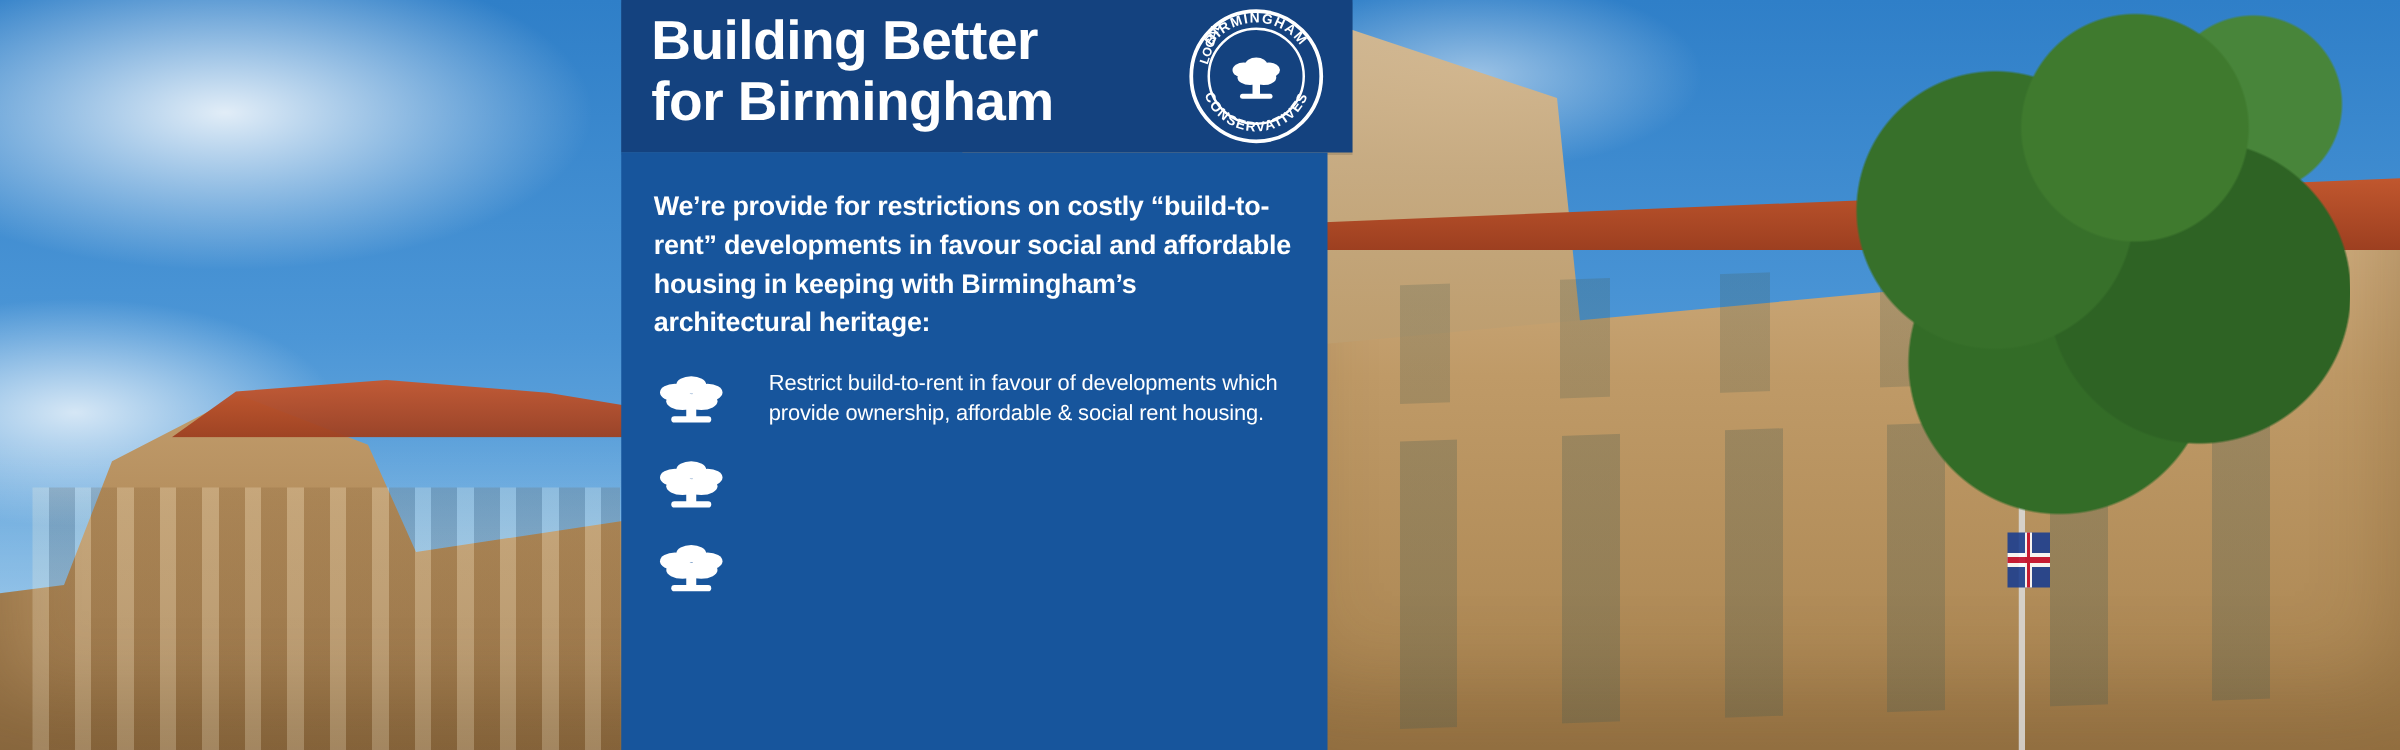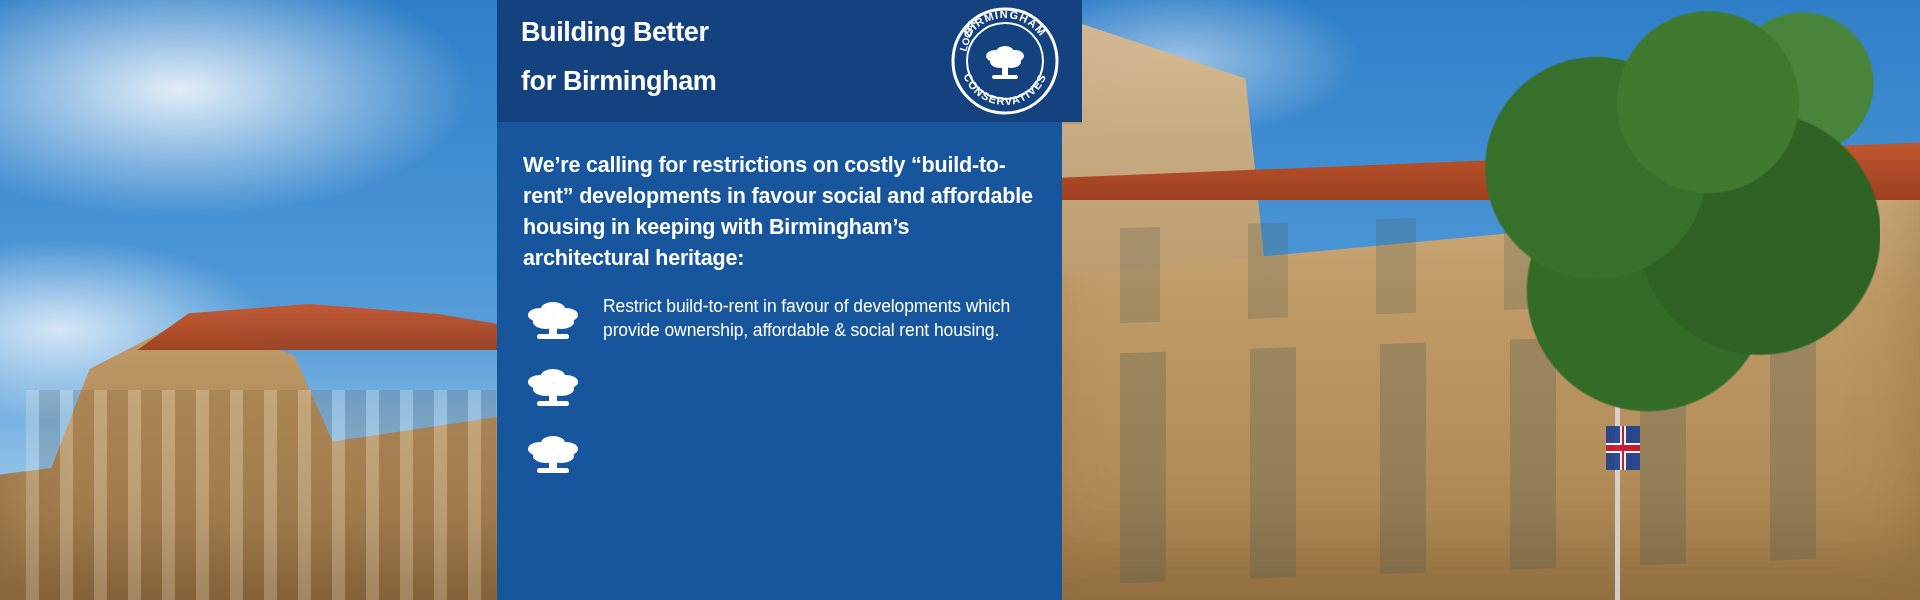--- a/index.html
+++ b/index.html
@@ -178,21 +178,21 @@
     height: 122px;
     background: #14427f;
     box-shadow: 0 2px 0 rgba(0,0,0,0.12);
   }
   .panel-head-title {
     position: absolute;
     left: 24px;
     top: 8px;
     width: 400px;
     color: #ffffff;
-    font-size: 27px;
+    font-size: 44px;
     line-height: 49px;
     font-weight: bold;
     letter-spacing: -0.4px;
   }
 
   .logo {
     position: absolute;
     right: 22px;
     top: 6px;
     width: 110px;
@@ -215,22 +215,22 @@
     line-height: 31px;
     font-weight: bold;
     letter-spacing: -0.2px;
     width: 515px;
   }
   .bullets {
     margin-top: 20px;
   }
   .bullet {
     display: flex;
-    align-items: flex-end;
-    gap: 20px;
+    align-items: center;
+    gap: 32px;
     margin-bottom: 21px;
   }
   .bullet-icon {
     flex: 0 0 60px;
     height: 44px;
     margin-top: 2px;
   }
   .bullet-icon svg { display: block; }
   .bullet-text {
     color: #ffffff;
@@ -289,21 +289,21 @@
           <ellipse cx="50" cy="56" rx="10" ry="6"></ellipse>
           <ellipse cx="61" cy="56" rx="10" ry="6"></ellipse>
           <rect x="52" y="58" width="6" height="12" rx="1"></rect>
           <rect x="42" y="69" width="26" height="4" rx="2"></rect>
         </g>
       </svg>
     </div>
   </div>
 
   <div class="panel-body">
-    <div class="lede">We’re calling for restrictions on costly “build-to-rent” developments in favour social and affordable housing in keeping with Birmingham’s architectural heritage:</div>
+    <div class="lede">We’re provide for restrictions on costly “build-to-rent” developments in favour social and affordable housing in keeping with Birmingham’s architectural heritage:</div>
 
     <div class="bullets">
 
       <div class="bullet">
         <span class="bullet-icon">
           <svg width="60" height="44" viewBox="0 0 60 44" aria-hidden="true">
             <g fill="#ffffff">
               <ellipse cx="30" cy="11" rx="12" ry="7"></ellipse>
               <ellipse cx="17" cy="17" rx="12" ry="7"></ellipse>
               <ellipse cx="43" cy="17" rx="12" ry="7"></ellipse>

